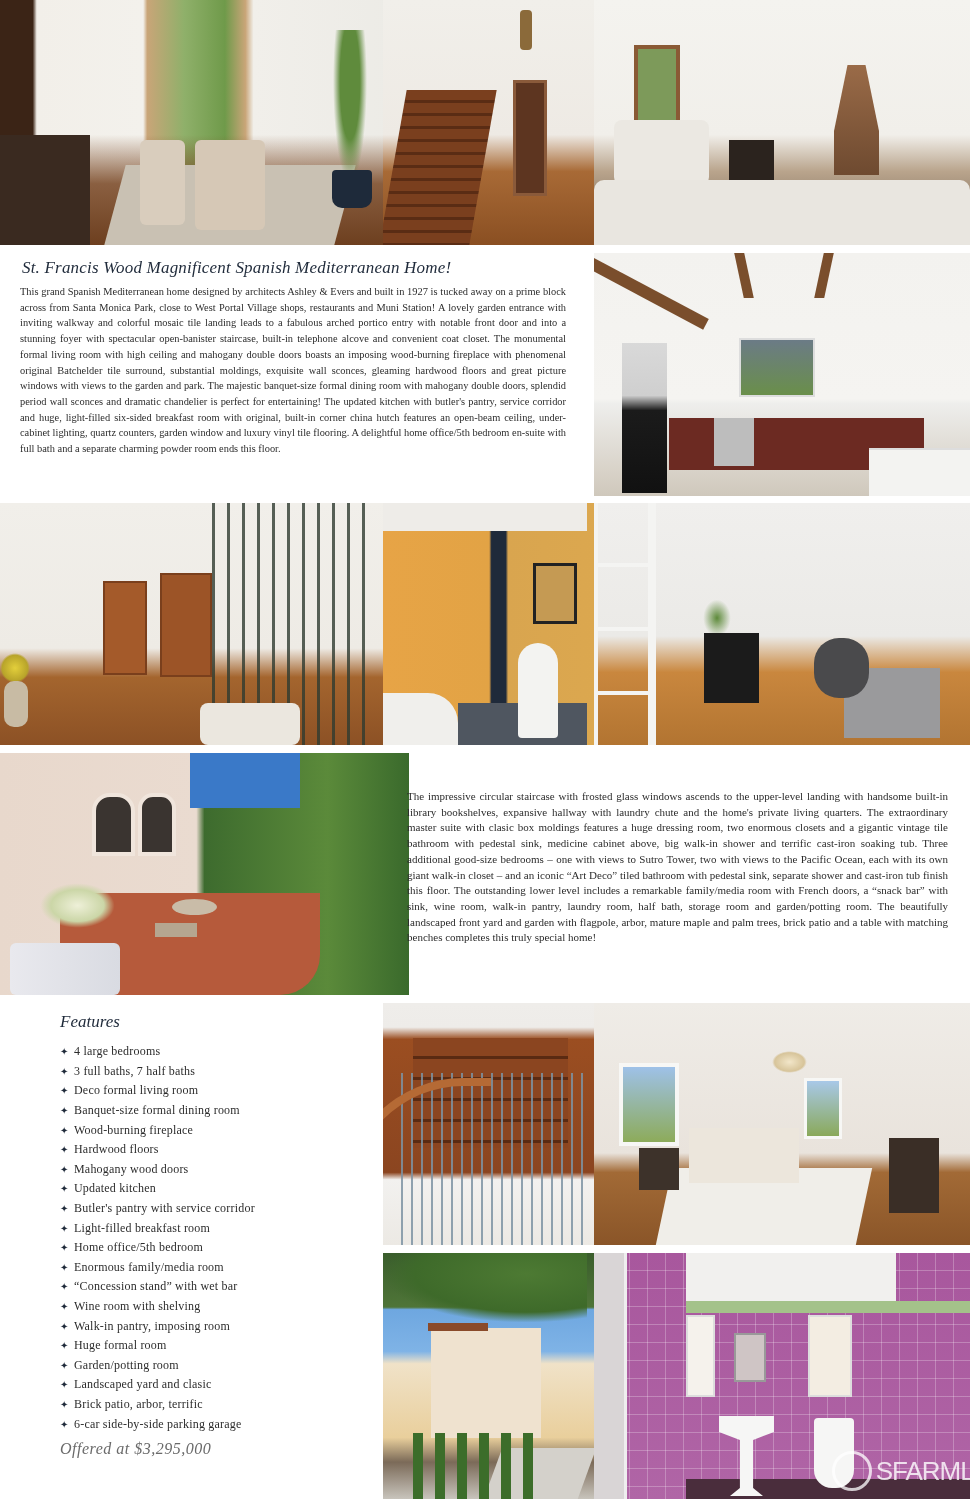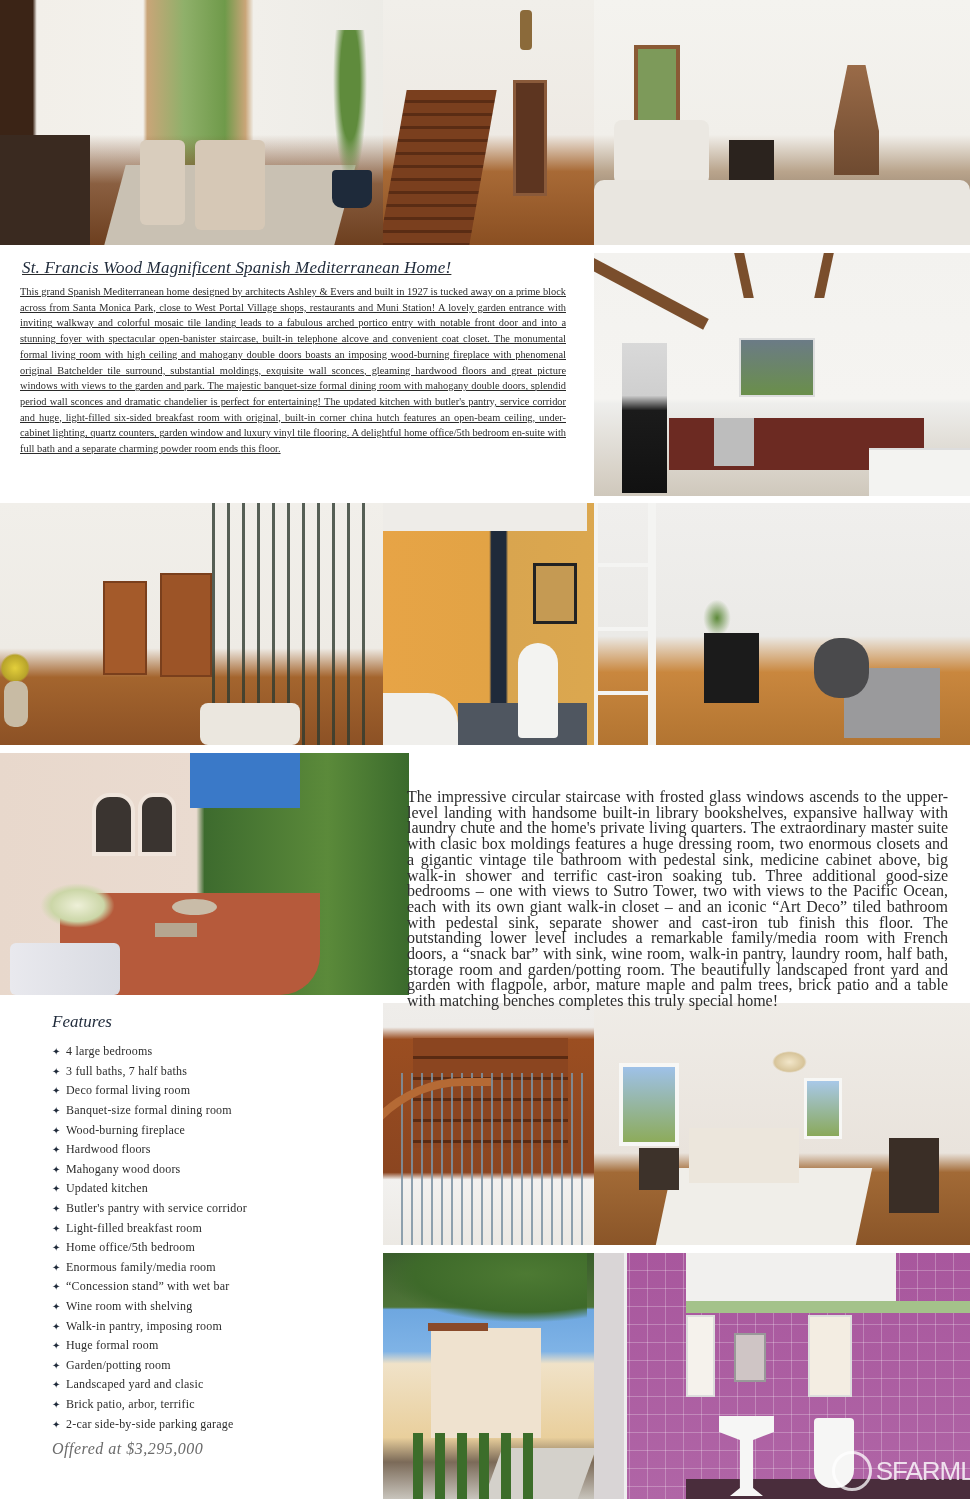--- a/index.html
+++ b/index.html
@@ -125,28 +125,28 @@
   .p-bath2 .win2 { position:absolute; left:214px; top:62px; width:40px; height:78px; background:#f3ede2; border:2px solid #ddd; }
   .p-bath2 .mirror { position:absolute; left:140px; top:80px; width:28px; height:45px; background:#cfc5c5; border:2px solid #999; }
   .p-bath2 .sink { position:absolute; left:125px; top:163px; width:55px; height:80px; background:#f6f6f5; clip-path: polygon(0 0,100% 0,100% 20%,62% 30%,62% 90%,80% 100%,20% 100%,38% 90%,38% 30%,0 20%); }
   .p-bath2 .toilet { position:absolute; left:220px; top:165px; width:40px; height:70px; background:#f6f6f5; border-radius:4px 4px 18px 18px; }
   .p-bath2 .floor { position:absolute; left:92px; top:226px; width:284px; height:20px; background:#4a2d3c; }
   .watermark { position:absolute; right:12px; bottom:8px; display:flex; align-items:center; gap:4px;
     color: rgba(255,255,255,0.8); font-family: "Liberation Sans", "DejaVu Sans", sans-serif; font-size: 26px; letter-spacing: -1px; }
   .watermark .seal { width:34px; height:34px; border-radius:50%; border:3px solid rgba(255,255,255,0.75); }
 
   
-  .intro { position:absolute; left:20px; top:258px; width:546px;text-decoration:underline; }
+  .intro { position:absolute; left:20px; top:258px; width:546px; }
   .intro h1 { margin:0 0 6px 2px; font-style: italic; font-weight: normal; font-size: 17px; color:#1f2a3a; letter-spacing: 0.2px; }
   .intro p { margin:0; font-size: 10.4px; line-height: 15.7px; text-align: justify; color:#2c2c2c; }
 
   .upper { position:absolute; left:407px; top:789px; width:541px; }
-  .upper p { margin:0; font-size: 16px; line-height: 15.7px; text-align: justify; color:#2c2c2c; }
-
-  .features { position:absolute; left:52px; top:1012px; width:300px; }
+  .upper p { margin:0; font-size: 11px; line-height: 15.7px; text-align: justify; color:#2c2c2c; }
+
+  .features { position:absolute; left:60px; top:1012px; width:300px; }
   .features h2 { margin:0 0 10px 0; font-style: italic; font-weight: normal; font-size: 17px; color:#1f2a3a; }
   .features ul { list-style:none; margin:0; padding:0; }
   .features li { display:flex; align-items:center; height:19.6px; font-size: 12px; color:#2c2c2c; letter-spacing: 0.2px; }
   .features li .bullet { width:14px; font-size:10px; color:#1f2a3a; margin-left:0px; }
   .price { margin-top: 6px; font-style: italic; font-size: 16px; color:#6a6a6a; letter-spacing: 0.5px; }
 </style>
 </head>
 <body>
 
 <div class="photo p-dining">
@@ -355,17 +355,17 @@
     <li>
         <span class="bullet">✦</span>
         <span>Landscaped yard and clasic</span>
       </li>
     <li>
         <span class="bullet">✦</span>
         <span>Brick patio, arbor, terrific</span>
       </li>
     <li>
         <span class="bullet">✦</span>
-        <span>2-car side-by-side parking garage</span>
+        <span>6-car side-by-side parking garage</span>
       </li>
   </ul>
   <div class="price">Offered at $3,295,000</div>
 </section>
 
 </body></html>

